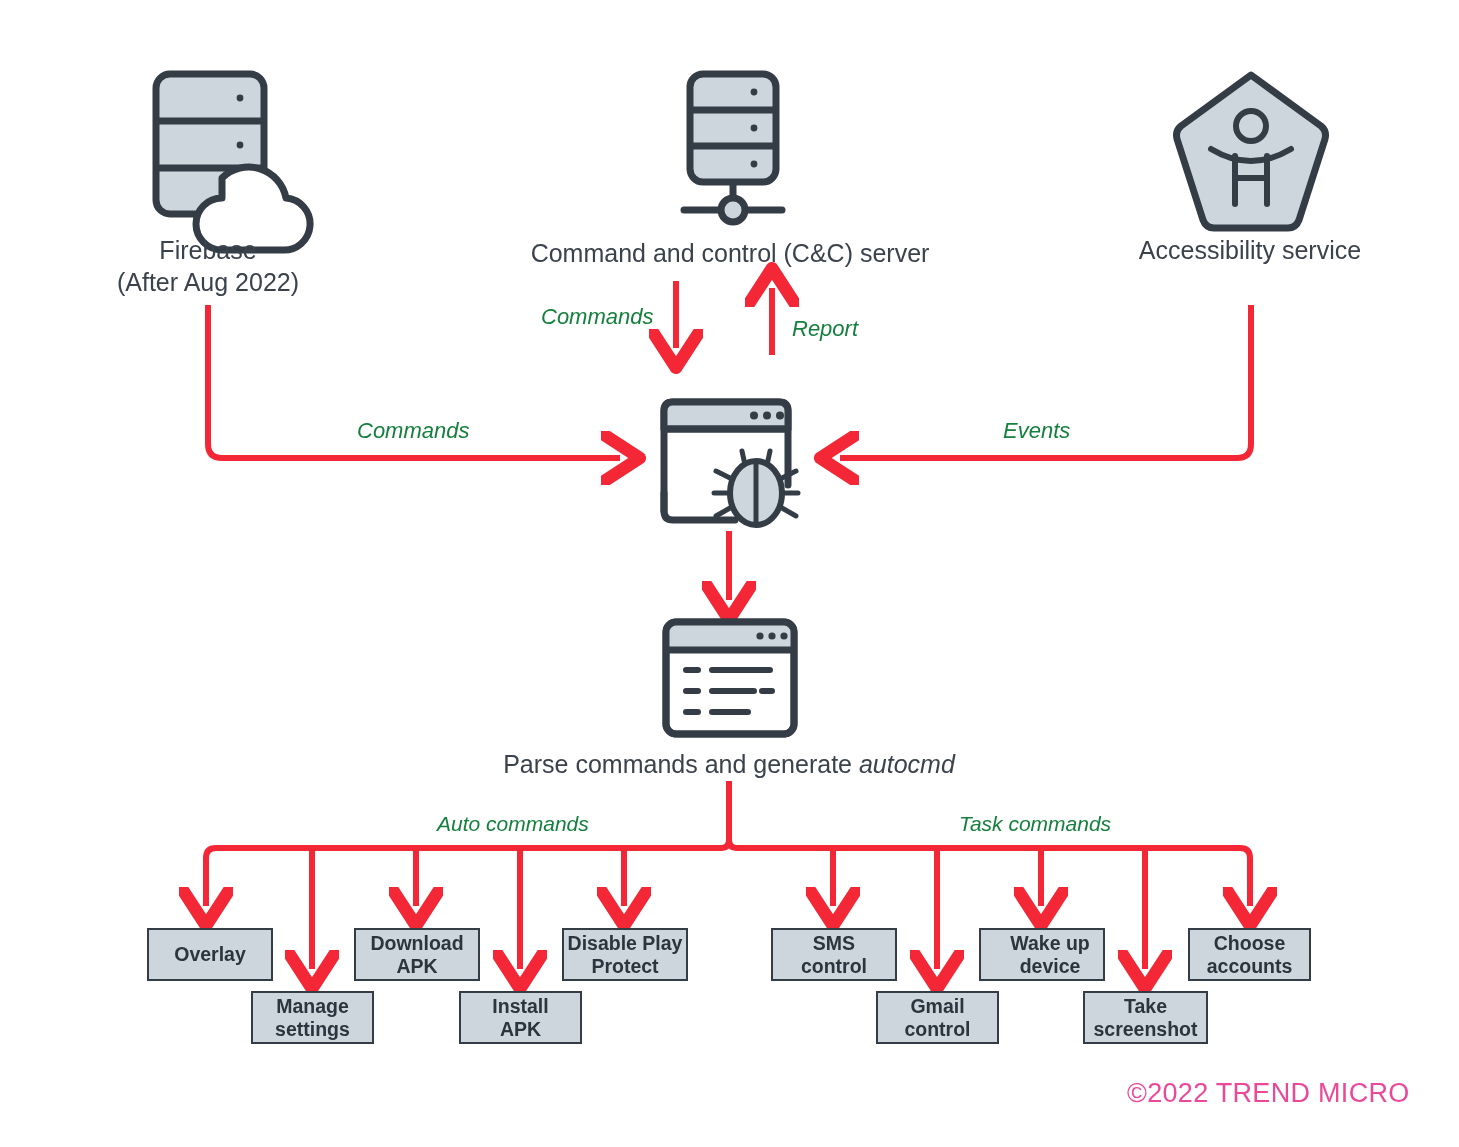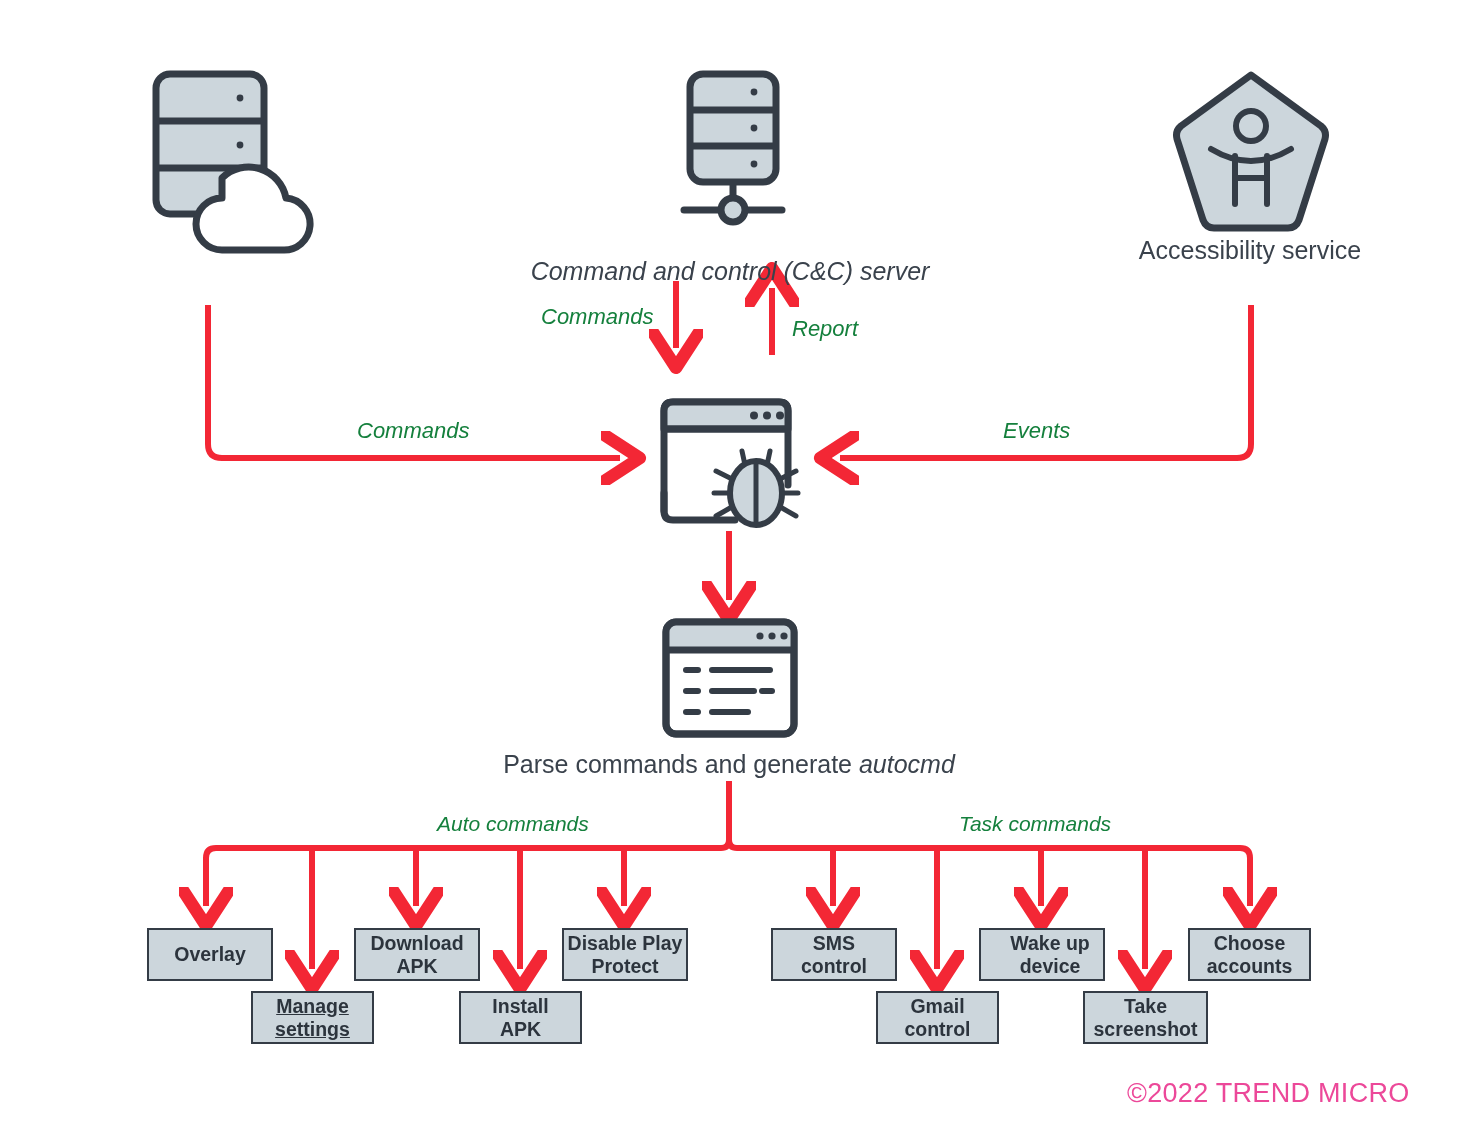--- a/index.html
+++ b/index.html
@@ -135,22 +135,26 @@
         <line x1="50" y1="52" x2="108" y2="52"></line>
         <line x1="24" y1="73" x2="36" y2="73"></line>
         <line x1="50" y1="73" x2="92" y2="73"></line>
         <line x1="100" y1="73" x2="110" y2="73"></line>
         <line x1="24" y1="94" x2="36" y2="94"></line>
         <line x1="50" y1="94" x2="86" y2="94"></line>
       </g>
     </g>
   </svg>
 
-
-  <div class="node-label" style="left:420px;top:255px;width:620px;font-style:italic;">
+  <div class="node-label" style="left:58px;top:234px;width:300px;">
+    <div>Firebase</div>
+    <div>(After Aug  2022)</div>
+  </div>
+
+  <div class="node-label" style="left:420px;top:237px;width:620px;">
     <div>Command and control (C&amp;C) server</div>
   </div>
 
   <div class="node-label" style="left:1100px;top:234px;width:300px;">
     <div>Accessibility service</div>
   </div>
 
   <div class="edge-label" style="left:541px;top:304px;">Commands</div>
   <div class="edge-label" style="left:792px;top:304px;margin-top:12px;">Report</div>
   <div class="edge-label" style="left:357px;top:418px;">Commands</div>
@@ -159,21 +163,21 @@
   <div class="node-label" style="left:399px;top:748px;width:660px;">
     <span>Parse commands and generate </span><span class="ital">autocmd</span>
   </div>
 
   <div class="edge-label small" style="left:437px;top:812px;">Auto commands</div>
   <div class="edge-label small" style="left:959px;top:812px;">Task commands</div>
 
   <div class="cmdbox" style="left:147px;top:928px;width:126px;height:53px;">
     <div><span>Overlay</span></div>
   </div>
-  <div class="cmdbox" style="left:251px;top:991px;width:123px;height:53px;text-decoration:underline;">
+  <div class="cmdbox" style="left:251px;top:991px;width:123px;height:53px;">
     <div><span>Manage</span><br><span>settings</span></div>
   </div>
   <div class="cmdbox" style="left:354px;top:928px;width:126px;height:53px;">
     <div><span>Download</span><br><span>APK</span></div>
   </div>
   <div class="cmdbox" style="left:459px;top:991px;width:123px;height:53px;">
     <div><span>Install</span><br><span>APK</span></div>
   </div>
   <div class="cmdbox" style="left:562px;top:928px;width:126px;height:53px;">
     <div><span>Disable Play</span><br><span>Protect</span></div>

